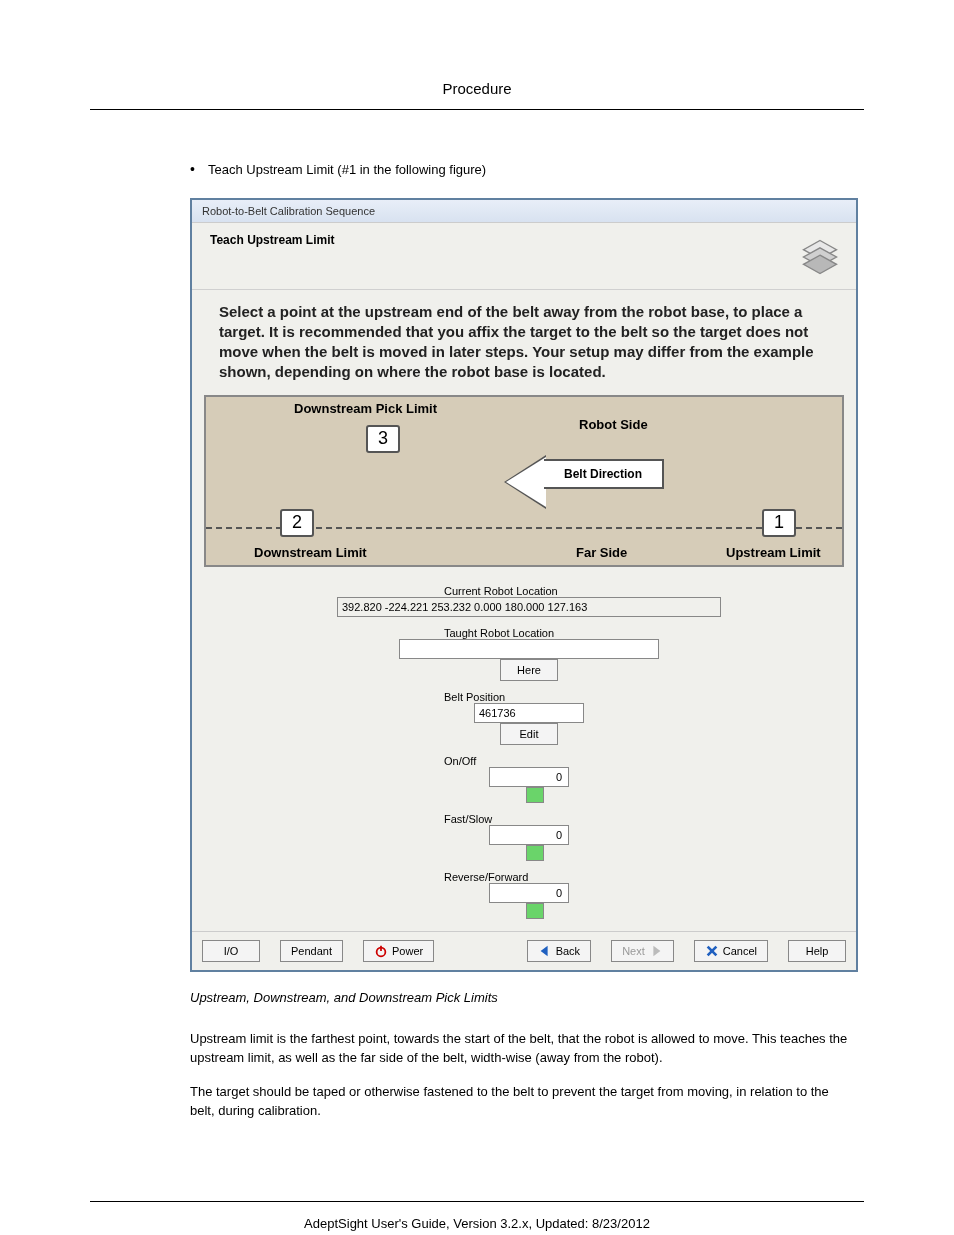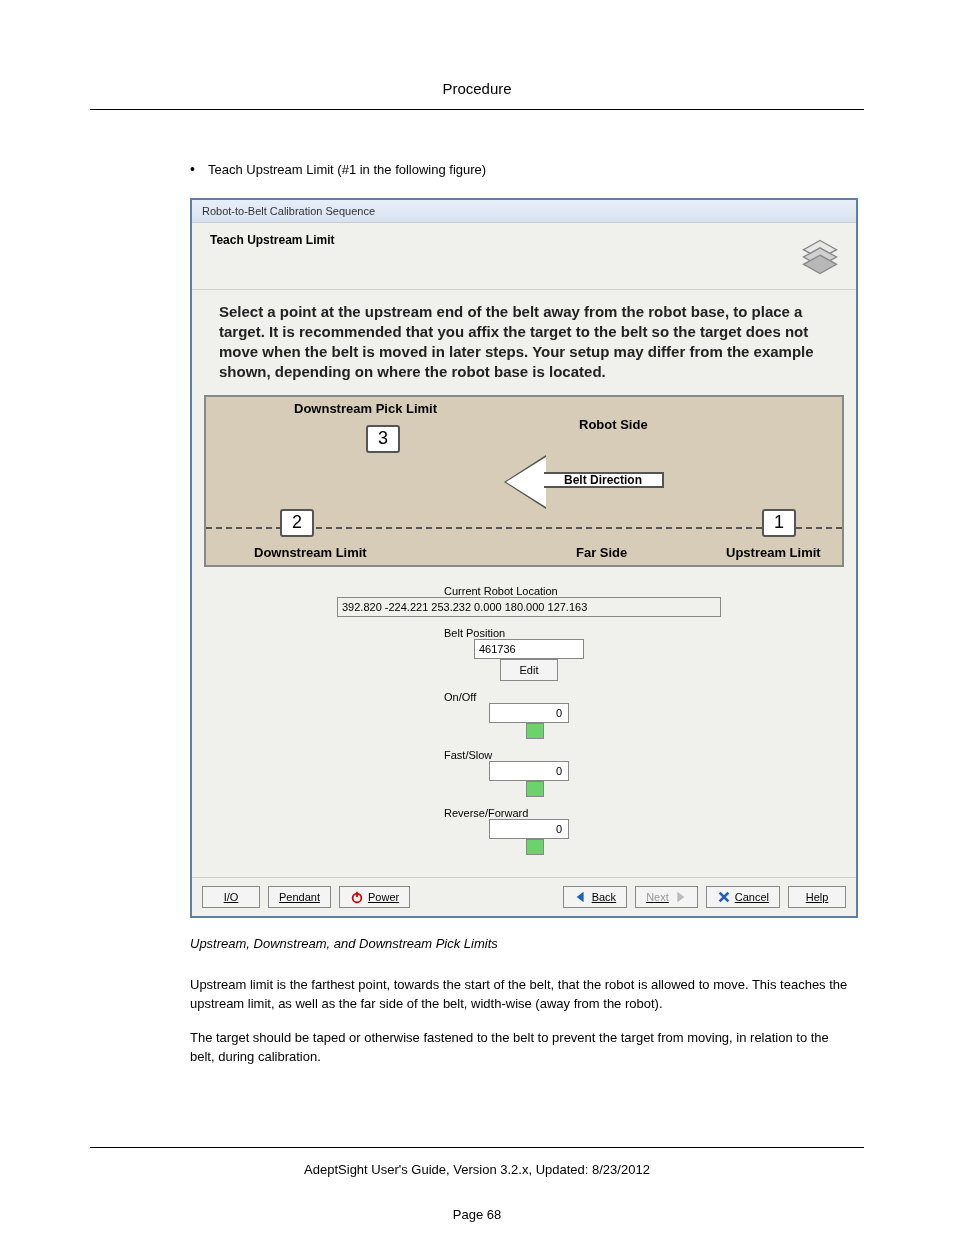--- a/index.html
+++ b/index.html
@@ -122,22 +122,22 @@
   .arrow-shape-outline {
     position: absolute;
     left: -2px; top: -2px;
     width: 0; height: 0;
     border-top: 27px solid transparent;
     border-bottom: 27px solid transparent;
     border-right: 42px solid #555;
   }
   .arrow-body {
     position: absolute;
-    left: 38px; top: 15px;
-    width: 120px; height: 16px;
+    left: 38px; top: 2px;
+    width: 120px; height: 30px;
     background: #fff;
     border: 2px solid #555;
     border-left: none;
     display: flex; align-items: center; justify-content: center;
     font-weight: bold;
     font-size: 12px;
   }
   .fields {
     padding: 8px 18px 10px 28px;
   }
@@ -180,22 +180,21 @@
     width: 18px; height: 16px;
     background: #6ad46a;
     border: 1px solid #888;
     margin-left: 12px;
   }
   .dialog-footer {
     border-top: 1px solid #ccc;
     padding: 8px 10px;
     display: flex;
     align-items: flex-start;
-    gap: 8px;
-    text-decoration: underline;
+    gap: 20px;
   }
   .footer-spacer { flex: 1; }
   .caption {
     font-style: italic;
     margin: 18px 0 24px 0;
     font-size: 13px;
   }
   .para {
     line-height: 1.5;
     margin-bottom: 14px;
@@ -265,36 +264,42 @@
         <div class="dlabel" style="left:370px; top:148px;">Far Side</div>
         <div class="dlabel" style="left:520px; top:148px;">Upstream Limit</div>
       </div>
 
       <div class="fields">
         <div class="frow">
           <div class="flabel">Current Robot Location</div>
           <input class="finput ro w-wide" readonly="" value="392.820 -224.221 253.232 0.000 180.000 127.163" style="">
         </div>
         <div class="frow">
+          <div class="flabel">Taught Robot Location</div>
+          <input class="finput w-wide" style="width: 260px;" value="">
+          <div style="flex:1"></div>
+          <button class="btn">Here</button>
+        </div>
+        <div class="frow">
           <div class="flabel">Belt Position</div>
           <input class="finput w-med" value="461736" style="">
           <div style="flex:1"></div>
           <button class="btn">Edit</button>
         </div>
         <div class="frow">
           <div class="flabel">On/Off</div>
           <input class="finput w-sm" value="0" style="">
           <div class="indicator"></div>
         </div>
         <div class="frow">
           <div class="flabel">Fast/Slow</div>
           <input class="finput w-sm" value="0" style="">
           <div class="indicator"></div>
         </div>
-        <div class="frow" style="margin-bottom:12px;">
+        <div class="frow" style="margin-bottom:2px;">
           <div class="flabel">Reverse/Forward</div>
           <input class="finput w-sm" value="0" style="">
           <div class="indicator"></div>
         </div>
       </div>
 
       <div class="dialog-footer">
         <button class="btn">I/O</button>
         <button class="btn">Pendant</button>
         <button class="btn">

